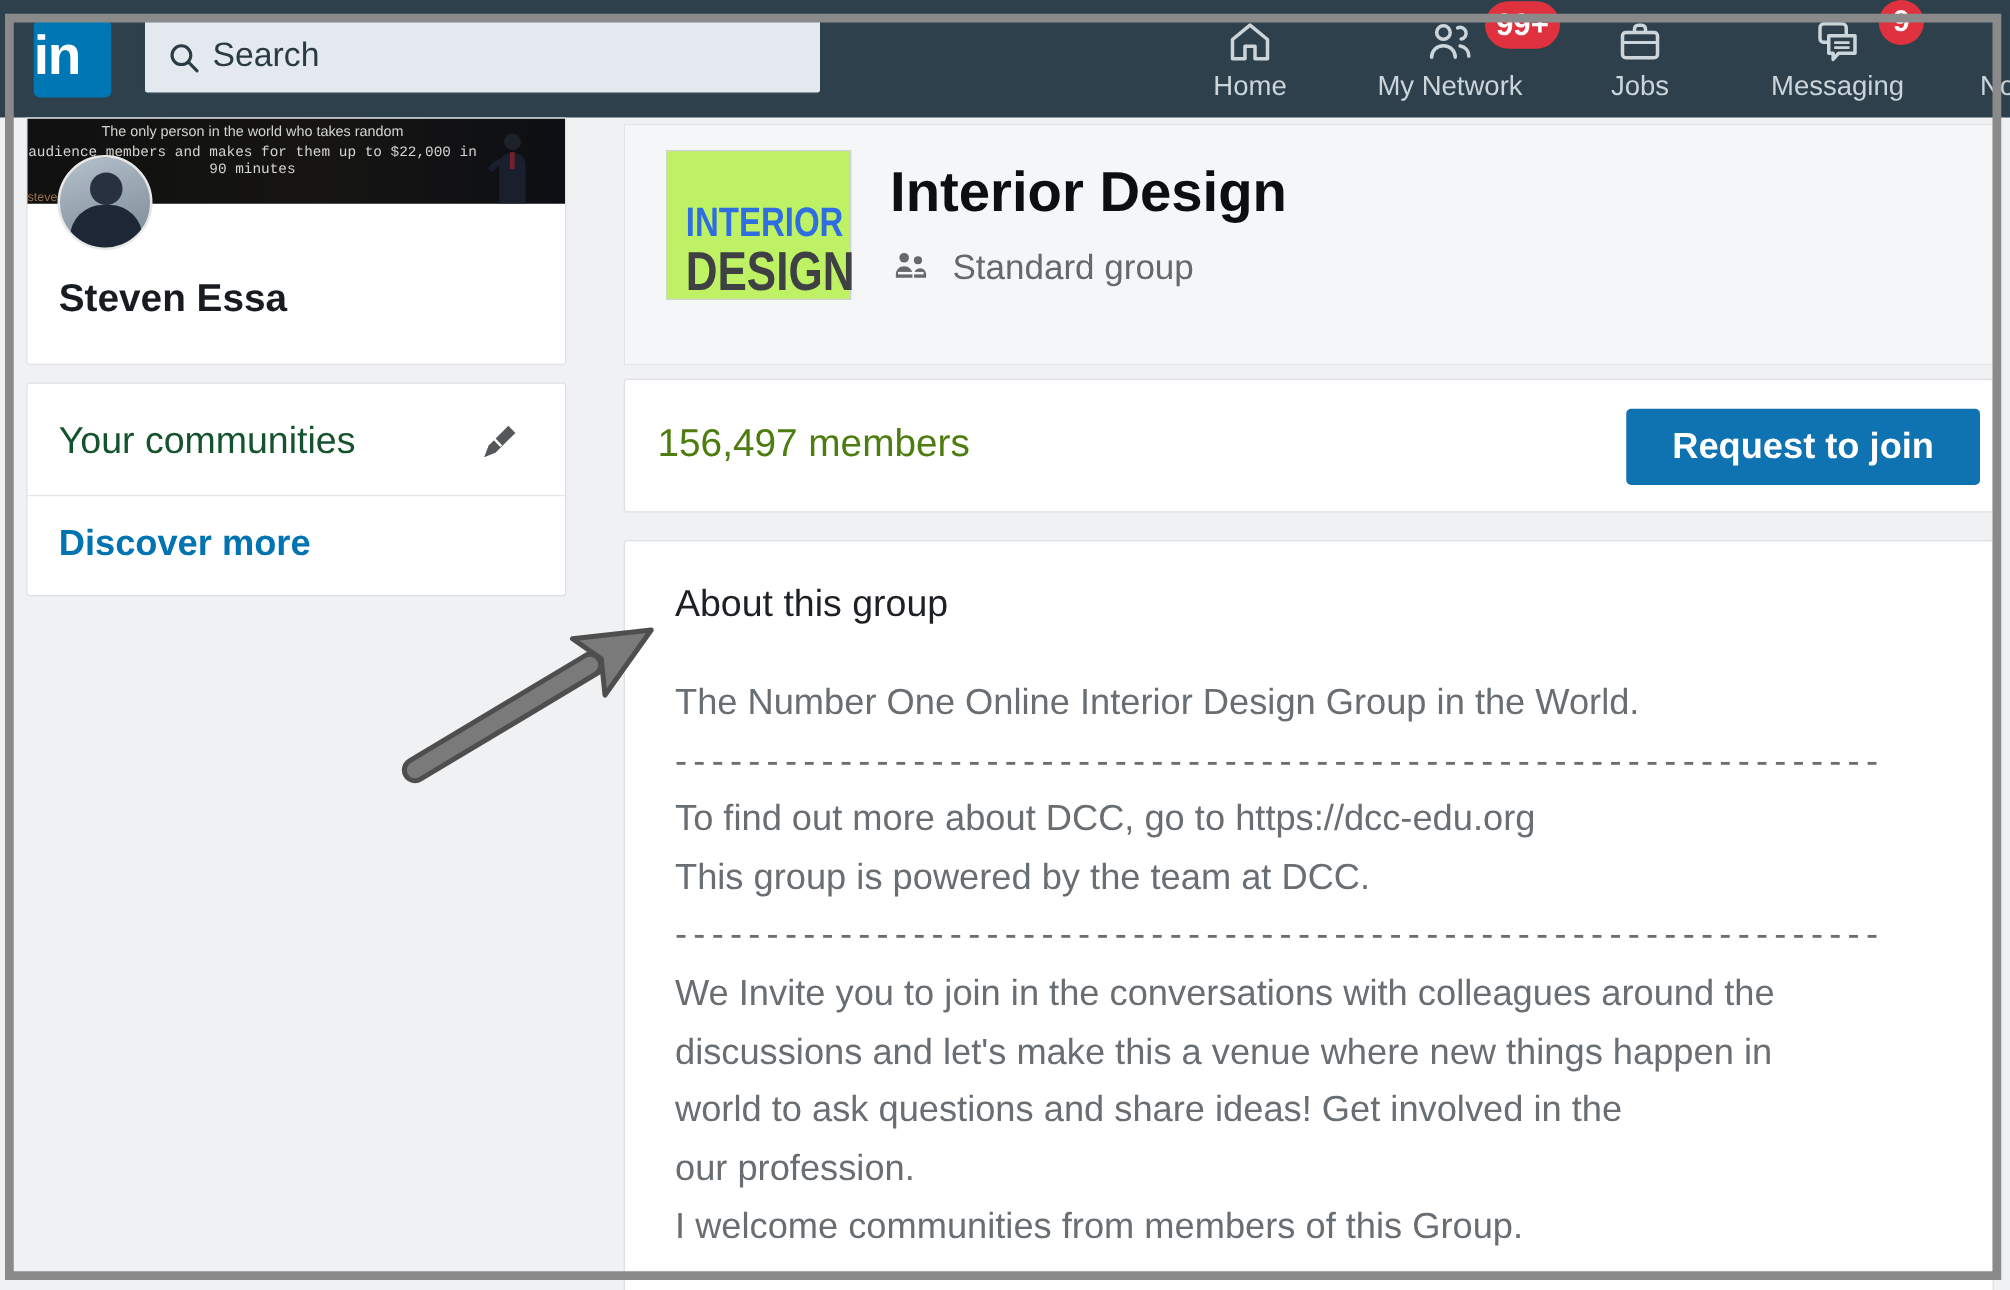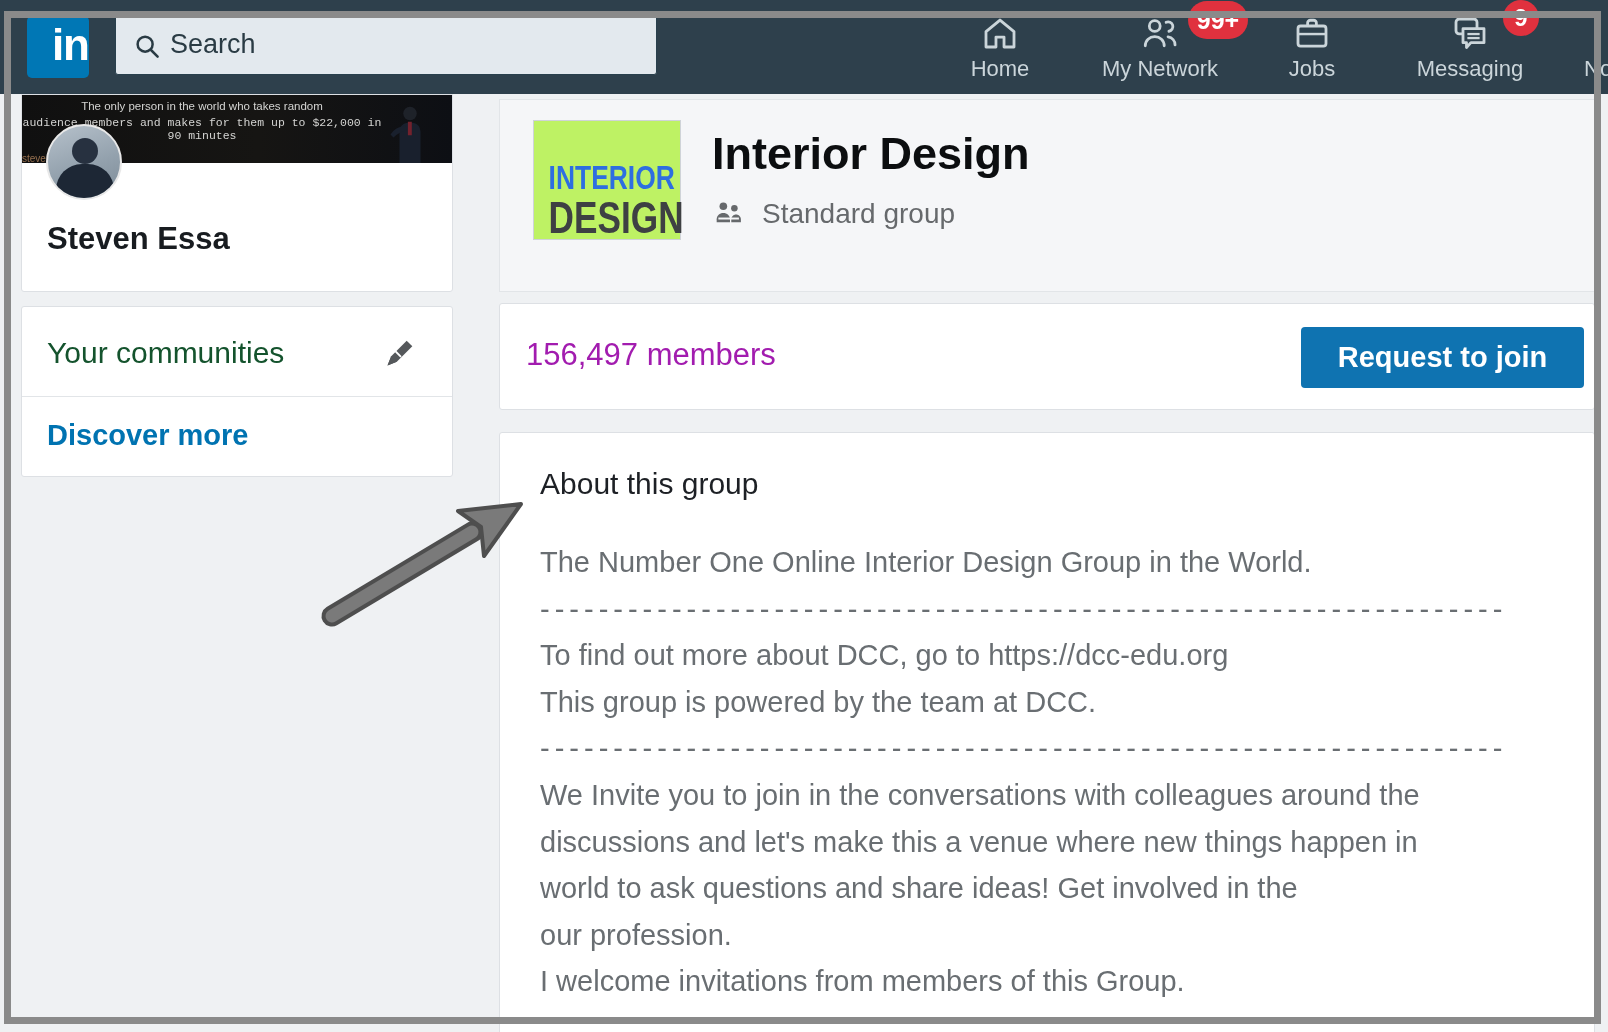--- a/index.html
+++ b/index.html
@@ -4,21 +4,21 @@
 <style>
   html,body{margin:0;padding:0;background:#fff;}
   #screen{position:relative;width:1608px;height:1032px;overflow:hidden;
           background:#eff1f3;font-family:"Liberation Sans",sans-serif;
           -webkit-font-smoothing:antialiased;}
 
   
   .nav{position:absolute;left:0;top:0;width:1608px;height:94px;background:#2e404c;}
   .li-logo{position:absolute;left:27px;top:16px;width:62px;height:62px;background:#0077b5;
            border-radius:5px;color:#fff;font-weight:700;font-size:44px;line-height:58px;
-           text-align:right;letter-spacing:-1px;}
+           text-align:left;letter-spacing:-1px;}
   .searchbox{position:absolute;left:115px;top:13px;width:542px;height:62px;background:#e3e9ee;
              border:1px solid #29404d;border-radius:3px;box-sizing:border-box;}
   .searchbox svg{position:absolute;left:16px;top:17px;}
   .searchbox input{position:absolute;left:52px;top:0;width:470px;height:58px;border:none;outline:none;
              background:transparent;font-family:"Liberation Sans",sans-serif;font-size:27px;color:#2a3b44;}
   .searchbox input::placeholder{color:#2a3b44;opacity:1;}
   .navitem{position:absolute;top:0;height:94px;width:160px;text-align:center;cursor:pointer;}
   .navitem .nicon{position:absolute;left:50%;transform:translateX(-50%);top:12px;}
   .navitem .nlabel{position:absolute;left:0;right:0;top:56px;font-size:22px;color:#cbd5da;}
   .badge{position:absolute;background:#e0313e;color:#fff;font-weight:700;text-align:center;
@@ -55,21 +55,21 @@
            border:1px solid #e2e5e8;box-sizing:border-box;}
   .glogo{position:absolute;left:33px;top:20px;width:148px;height:120px;background:#bef264;
          border:1px solid #cfd3d8;box-sizing:border-box;text-align:center;}
   .glogo .l1{margin-top:38px;font-size:33px;font-weight:700;color:#2e6ee0;transform:scaleX(.80);letter-spacing:0px;}
   .glogo .l2{margin-top:-4px;font-size:44px;font-weight:700;color:#3e4043;transform:scaleX(.80);letter-spacing:0px;}
   .gtitle{position:absolute;left:212px;top:28px;font-size:45px;font-weight:700;color:#0c0e10;}
   .gtype{position:absolute;left:212px;top:96px;height:32px;}
   .gtype .tlabel{position:absolute;left:50px;top:2px;font-size:28px;color:#66696c;white-space:nowrap;}
 
   
-  .mcount{position:absolute;left:26px;top:33px;font-size:31px;font-weight:500;color:#a21caf;}
+  .mcount{position:absolute;left:26px;top:33px;font-size:31px;font-weight:500;color:#4d7c0f;}
   .joinbtn{position:absolute;left:801px;top:23px;width:283px;height:61px;background:#0f73b1;border:none;
            border-radius:4px;color:#fff;font-family:"Liberation Sans",sans-serif;
            font-size:29px;font-weight:700;cursor:pointer;}
 
   
   .aheading{position:absolute;left:40px;top:34px;font-size:30px;color:#1d2025;}
   .abody{position:absolute;left:40px;top:106px;right:30px;}
   .abody .line{font-size:29px;color:#696e72;line-height:46.6px;white-space:nowrap;overflow:hidden;}
   .abody .line.dash{letter-spacing:5px;}
 
@@ -206,21 +206,21 @@
     <div class="abody">
       <div class="line">The Number One Online Interior Design Group in the World.</div>
       <div class="line dash">------------------------------------------------------------------</div>
       <div class="line">To find out more about DCC, go to https://dcc-edu.org</div>
       <div class="line">This group is powered by the team at DCC.</div>
       <div class="line dash">------------------------------------------------------------------</div>
       <div class="line">We Invite you to join in the conversations with colleagues around the</div>
       <div class="line">discussions and let's make this a venue where new things happen in</div>
       <div class="line">world to ask questions and share ideas! Get involved in the</div>
       <div class="line">our profession.</div>
-      <div class="line">I welcome invitations from members of this Group.</div>
+      <div class="line">I welcome communities from members of this Group.</div>
     </div>
   </div>
 
   <svg class="arrowsvg" width="1608" height="1032" viewBox="0 0 1608 1032">
     <line x1="332" y1="616" x2="474" y2="531" stroke="#4e4e4e" stroke-width="21" stroke-linecap="round"></line>
     <line x1="332" y1="616" x2="472" y2="532" stroke="#7a7a7a" stroke-width="13" stroke-linecap="round"></line>
     <polygon points="521,504 484,556 481,527 458,511" fill="#7a7a7a" stroke="#4e4e4e" stroke-width="4" stroke-linejoin="round"></polygon>
   </svg>
 
   <div class="frame"></div>

